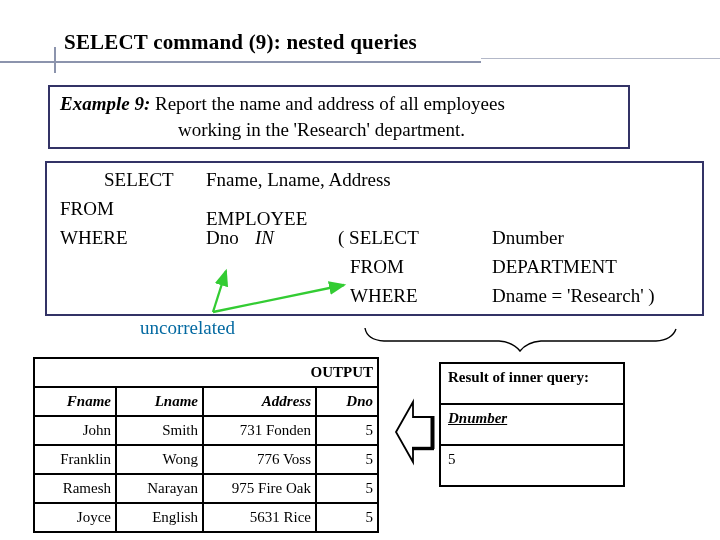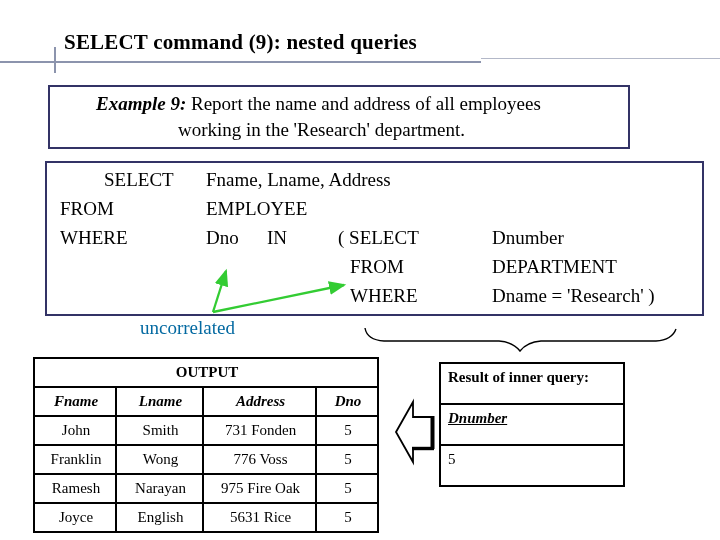--- a/index.html
+++ b/index.html
@@ -10,38 +10,38 @@
   .abs{position:absolute;white-space:nowrap;}
 
   
   .page-title{left:64px;top:30px;font-size:21px;font-weight:bold;letter-spacing:.2px;}
   .rule-left{left:0;top:61px;width:481px;height:2px;background:#8c94ad;}
   .rule-right{left:481px;top:58px;width:239px;height:1px;background:#b3b8c8;}
   .title-tick{left:54px;top:47px;width:2px;height:26px;background:#8c94ad;}
 
   
   .example-box{left:48px;top:85px;width:578px;height:60px;border:2px solid #333366;font-size:19px;}
-  .ex-line1{left:10px;top:6px;margin-left:36px;}
+  .ex-line1{left:10px;top:6px;}
   .ex-line2{left:128px;top:32px;}
   .ex-label{font-weight:bold;font-style:italic;}
 
   
   .sql-box{left:45px;top:161px;width:655px;height:151px;border:2px solid #333366;font-size:19px;}
   .sql-box span{position:absolute;white-space:nowrap;}
 
   
   .uncorrelated{left:140px;top:317px;font-size:19px;color:#0369a1;}
 
   svg.overlay{position:absolute;left:0;top:0;width:720px;height:540px;pointer-events:none;}
 
   
   table{border-collapse:collapse;table-layout:fixed;}
   .output-table{left:33px;top:357px;}
   .output-table td,.output-table th{border:2px solid #000;padding:0 4px 0 6px;height:27px;
-      font-size:15px;text-align:center;vertical-align:middle;overflow:hidden;}
+      font-size:15px;text-align:right;vertical-align:middle;overflow:hidden;}
   .output-table .tbl-title{font-weight:bold;}
   .output-table th{font-weight:bold;font-style:italic;}
 
   .result-table{left:439px;top:362px;}
   .result-table td{border:2px solid #000;padding:0 0 12px 7px;height:27px;
       font-size:15px;text-align:left;vertical-align:middle;}
   .result-title{font-weight:bold;}
   .result-header{font-weight:bold;font-style:italic;text-decoration:underline;}
 </style>
 </head>
@@ -59,24 +59,24 @@
       <span class="ex-label">Example 9:</span>
       <span>Report the name and address of all employees</span>
     </div>
     <div class="abs ex-line2">working in the 'Research' department.</div>
   </div>
 
   <div class="abs sql-box">
     <span style="left:13px;top:6px;margin-left:44px;">SELECT</span>
     <span style="left:159px;top:6px;">Fname, Lname, Address</span>
     <span style="left:13px;top:35px;">FROM</span>
-    <span style="left:159px;top:35px;">EMPLOYEE</span>
+    <span style="left:159px;top:45px;">EMPLOYEE</span>
     <span style="left:13px;top:64px;">WHERE</span>
     <span style="left:159px;top:64px;">Dno</span>
-    <span style="left:220px;top:64px;">IN</span>
+    <span style="left:208px;top:64px;font-style:italic;">IN</span>
     <span style="left:291px;top:64px;">( SELECT</span>
     <span style="left:445px;top:64px;">Dnumber</span>
     <span style="left:303px;top:93px;">FROM</span>
     <span style="left:445px;top:93px;">DEPARTMENT</span>
     <span style="left:303px;top:122px;">WHERE</span>
     <span style="left:445px;top:122px;">Dname = 'Research' )</span>
   </div>
 
   <div class="abs uncorrelated">uncorrelated</div>
 

